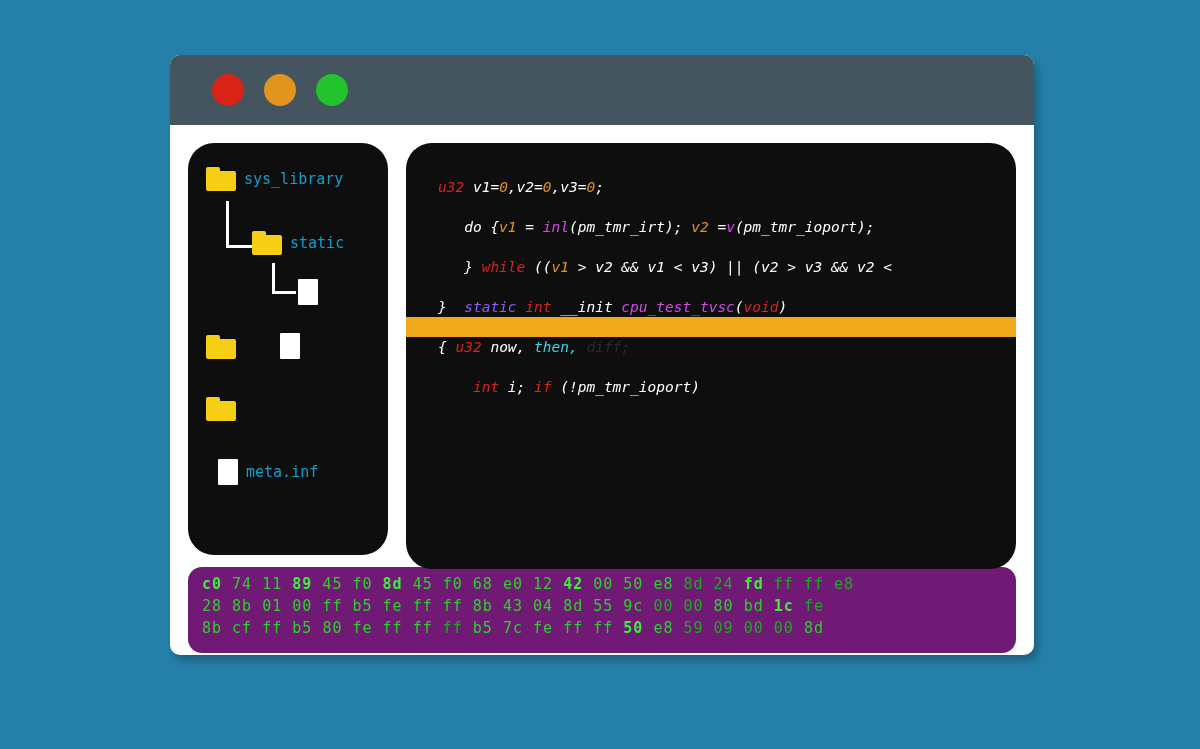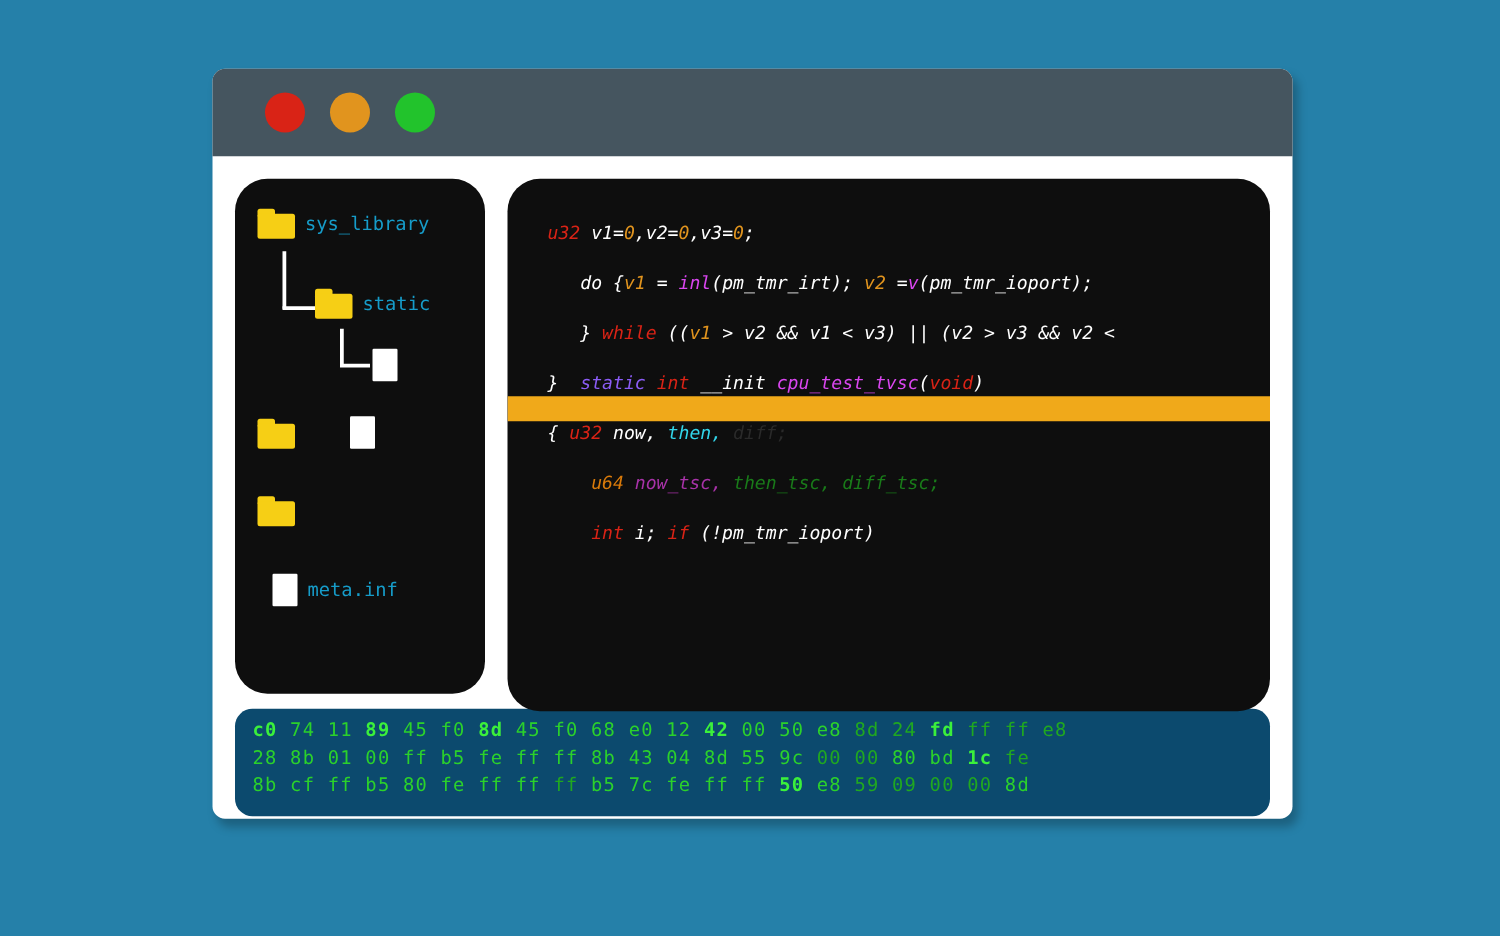--- a/index.html
+++ b/index.html
@@ -6,21 +6,21 @@
   .window{position:absolute;left:170px;top:55px;width:864px;height:600px;background:#ffffff;border-radius:10px;box-shadow:4px 6px 8px rgba(0,0,0,0.25);}
   .titlebar{height:70px;background:#45555f;border-radius:10px 10px 0 0;display:flex;align-items:center;padding-left:42px;}
   .dot{width:32px;height:32px;border-radius:50%;margin-right:20px;}
   .dot.red{background:#d92316;}
   .dot.orange{background:#e1941e;}
   .dot.green{background:#22c32c;}
   .body-row{display:flex;padding:18px 18px 0 18px;gap:18px;height:412px;}
   .pane{background:#0e0e0e;border-radius:26px;}
   .sidebar{width:200px;height:100%;position:relative;}
   .code-pane{flex:1;height:100%;position:relative;overflow:hidden;padding:14px 0 0 0;}
-  .hexrow{margin:12px 18px 0 18px;background:#0c4a6e;border-radius:14px;height:76px;padding:6px 14px 4px 14px;color:#2bd12b;font-size:15px;line-height:22px;letter-spacing:1px;}
+  .hexrow{margin:12px 18px 0 18px;background:#701a75;border-radius:14px;height:76px;padding:6px 14px 4px 14px;color:#2bd12b;font-size:15px;line-height:22px;letter-spacing:1px;}
   .hexrow .bold{font-weight:700;color:#3bf03b;}
   .hexrow .mid{color:#20a820;}
 
   
   .node{position:absolute;display:flex;align-items:center;gap:8px;}
   .folder-icon{width:30px;height:24px;position:relative;}
   .folder-icon:before{content:"";position:absolute;left:0;top:0;width:14px;height:6px;background:#f6cf15;border-radius:2px 2px 0 0;}
   .folder-icon:after{content:"";position:absolute;left:0;top:4px;width:30px;height:20px;background:#f6cf15;border-radius:2px;}
   .file-icon{width:20px;height:26px;background:#ffffff;border-radius:1px;}
   .label{color:#169cc9;font-size:15px;}
@@ -95,21 +95,20 @@
     </div>
 
     <div class="pane code-pane">
       <div class="highlight-line" style="top:174px;"></div>
       <div class="code">
 <div><span class="kw">u32</span><span> v1=</span><span class="or">0</span><span>,v2=</span><span class="or">0</span><span>,v3=</span><span class="or">0</span><span>;</span></div>
 <div><span>   do {</span><span class="or">v1</span><span> = </span><span class="gr">inl</span><span>(pm_tmr_irt); </span><span class="or">v2</span><span> =</span><span class="gr">v</span><span>(pm_tmr_ioport);</span></div>
 <div><span>   } </span><span class="kw">while</span><span> ((</span><span class="or">v1</span><span> &gt; v2 &amp;&amp; v1 &lt; v3) || (v2 &gt; v3 &amp;&amp; v2 &lt;</span></div>
 <div><span>}  </span><span class="mg">static</span><span class="kw"> int</span><span> __init </span><span class="gr">cpu_test_tvsc</span><span>(</span><span class="kw">void</span><span>)</span></div>
 <div><span>{ </span><span class="kw">u32</span><span> now, </span><span class="cy">then, </span><span class="dim">diff;</span></div>
-<div><span class="hl-or">    u64</span><span class="hl-mg"> now_tsc, </span><span class="hl-gr">then_tsc, diff_tsc;</span></div>
 <div><span class="kw">    int</span><span> i; </span><span class="kw">if</span><span> (!pm_tmr_ioport)</span></div>
 
 
 
 
 
 
       </div>
     </div>
 

